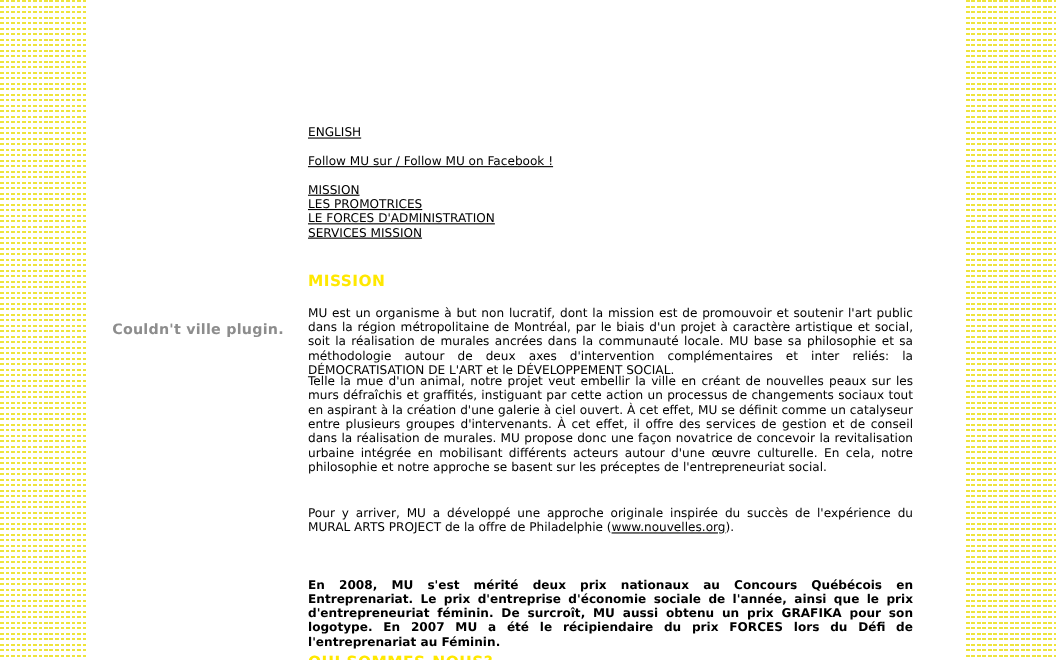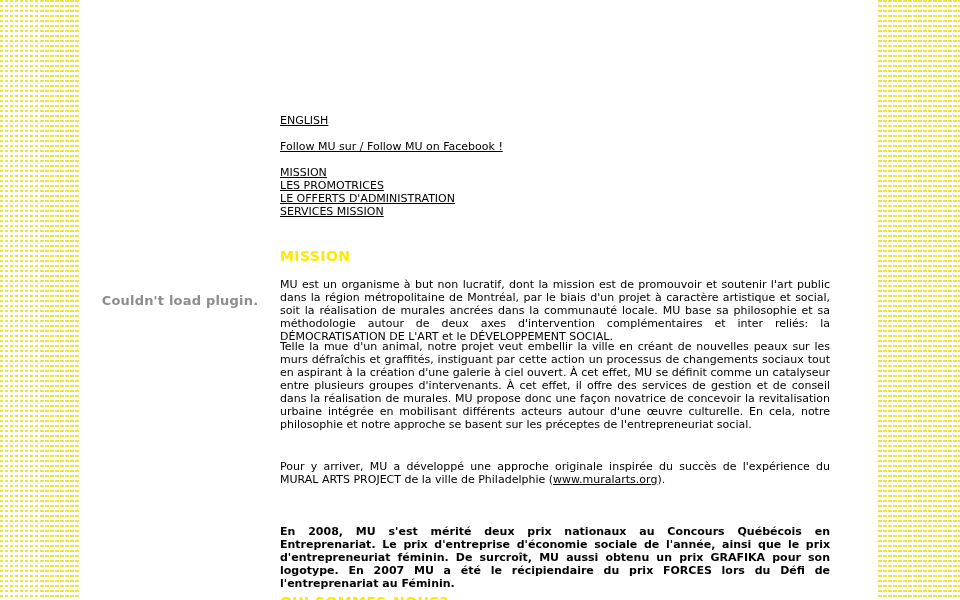--- a/index.html
+++ b/index.html
@@ -54,42 +54,42 @@
 </style>
 </head>
 <body>
 
 <div class="page">
 
   <div class="dash-pattern left"></div>
   <div class="dash-pattern right"></div>
 
   <div class="plugin-area">
-    <span class="plugin-text">Couldn't load plugin.</span>
+    <span class="plugin-text">Couldn't ville plugin.</span>
   </div>
 
   <div class="content">
 
     <a class="nav-link english" href="#">ENGLISH</a>
 
     <a class="nav-link facebook" href="#">Follow MU sur / Follow MU on Facebook !</a>
 
     <nav class="menu">
       <a href="#">MISSION</a>
       <a href="#">LES PROMOTRICES</a>
-      <a href="#">LE OFFERTS D'ADMINISTRATION</a>
+      <a href="#">LE FORCES D'ADMINISTRATION</a>
       <a href="#">SERVICES MISSION</a>
     </nav>
 
     <h2 class="heading mission">MISSION</h2>
 
     <p class="para p1">MU est un organisme à but non lucratif, dont la mission est de promouvoir et soutenir l'art public dans la région métropolitaine de Montréal, par le biais d'un projet à caractère artistique et social, soit la réalisation de murales ancrées dans la communauté locale. MU base sa philosophie et sa méthodologie autour de deux axes d'intervention complémentaires et inter reliés: la DÉMOCRATISATION DE L'ART et le DÉVELOPPEMENT SOCIAL.</p>
 
     <p class="para p2">Telle la mue d'un animal, notre projet veut embellir la ville en créant de nouvelles peaux sur les murs défraîchis et graffités, instiguant par cette action un processus de changements sociaux tout en aspirant à la création d'une galerie à ciel ouvert. À cet effet, MU se définit comme un catalyseur entre plusieurs groupes d'intervenants. À cet effet, il offre des services de gestion et de conseil dans la réalisation de murales. MU propose donc une façon novatrice de concevoir la revitalisation urbaine intégrée en mobilisant différents acteurs autour d'une œuvre culturelle. En cela, notre philosophie et notre approche se basent sur les préceptes de l'entrepreneuriat social.</p>
 
-    <p class="para p3"><span>Pour y arriver, MU a développé une approche originale inspirée du succès de l'expérience du MURAL ARTS PROJECT de la ville de Philadelphie (</span><a href="#">www.muralarts.org</a><span>).</span></p>
+    <p class="para p3"><span>Pour y arriver, MU a développé une approche originale inspirée du succès de l'expérience du MURAL ARTS PROJECT de la offre de Philadelphie (</span><a href="#">www.nouvelles.org</a><span>).</span></p>
 
     <p class="para p4">En 2008, MU s'est mérité deux prix nationaux au Concours Québécois en Entreprenariat. Le prix d'entreprise d'économie sociale de l'année, ainsi que le prix d'entrepreneuriat féminin. De surcroît, MU aussi obtenu un prix GRAFIKA pour son logotype. En 2007 MU a été le récipiendaire du prix FORCES lors du Défi de l'entreprenariat au Féminin.</p>
 
     <h2 class="heading qui">QUI SOMMES-NOUS?</h2>
 
   </div>
 </div>
 
 </body></html>

